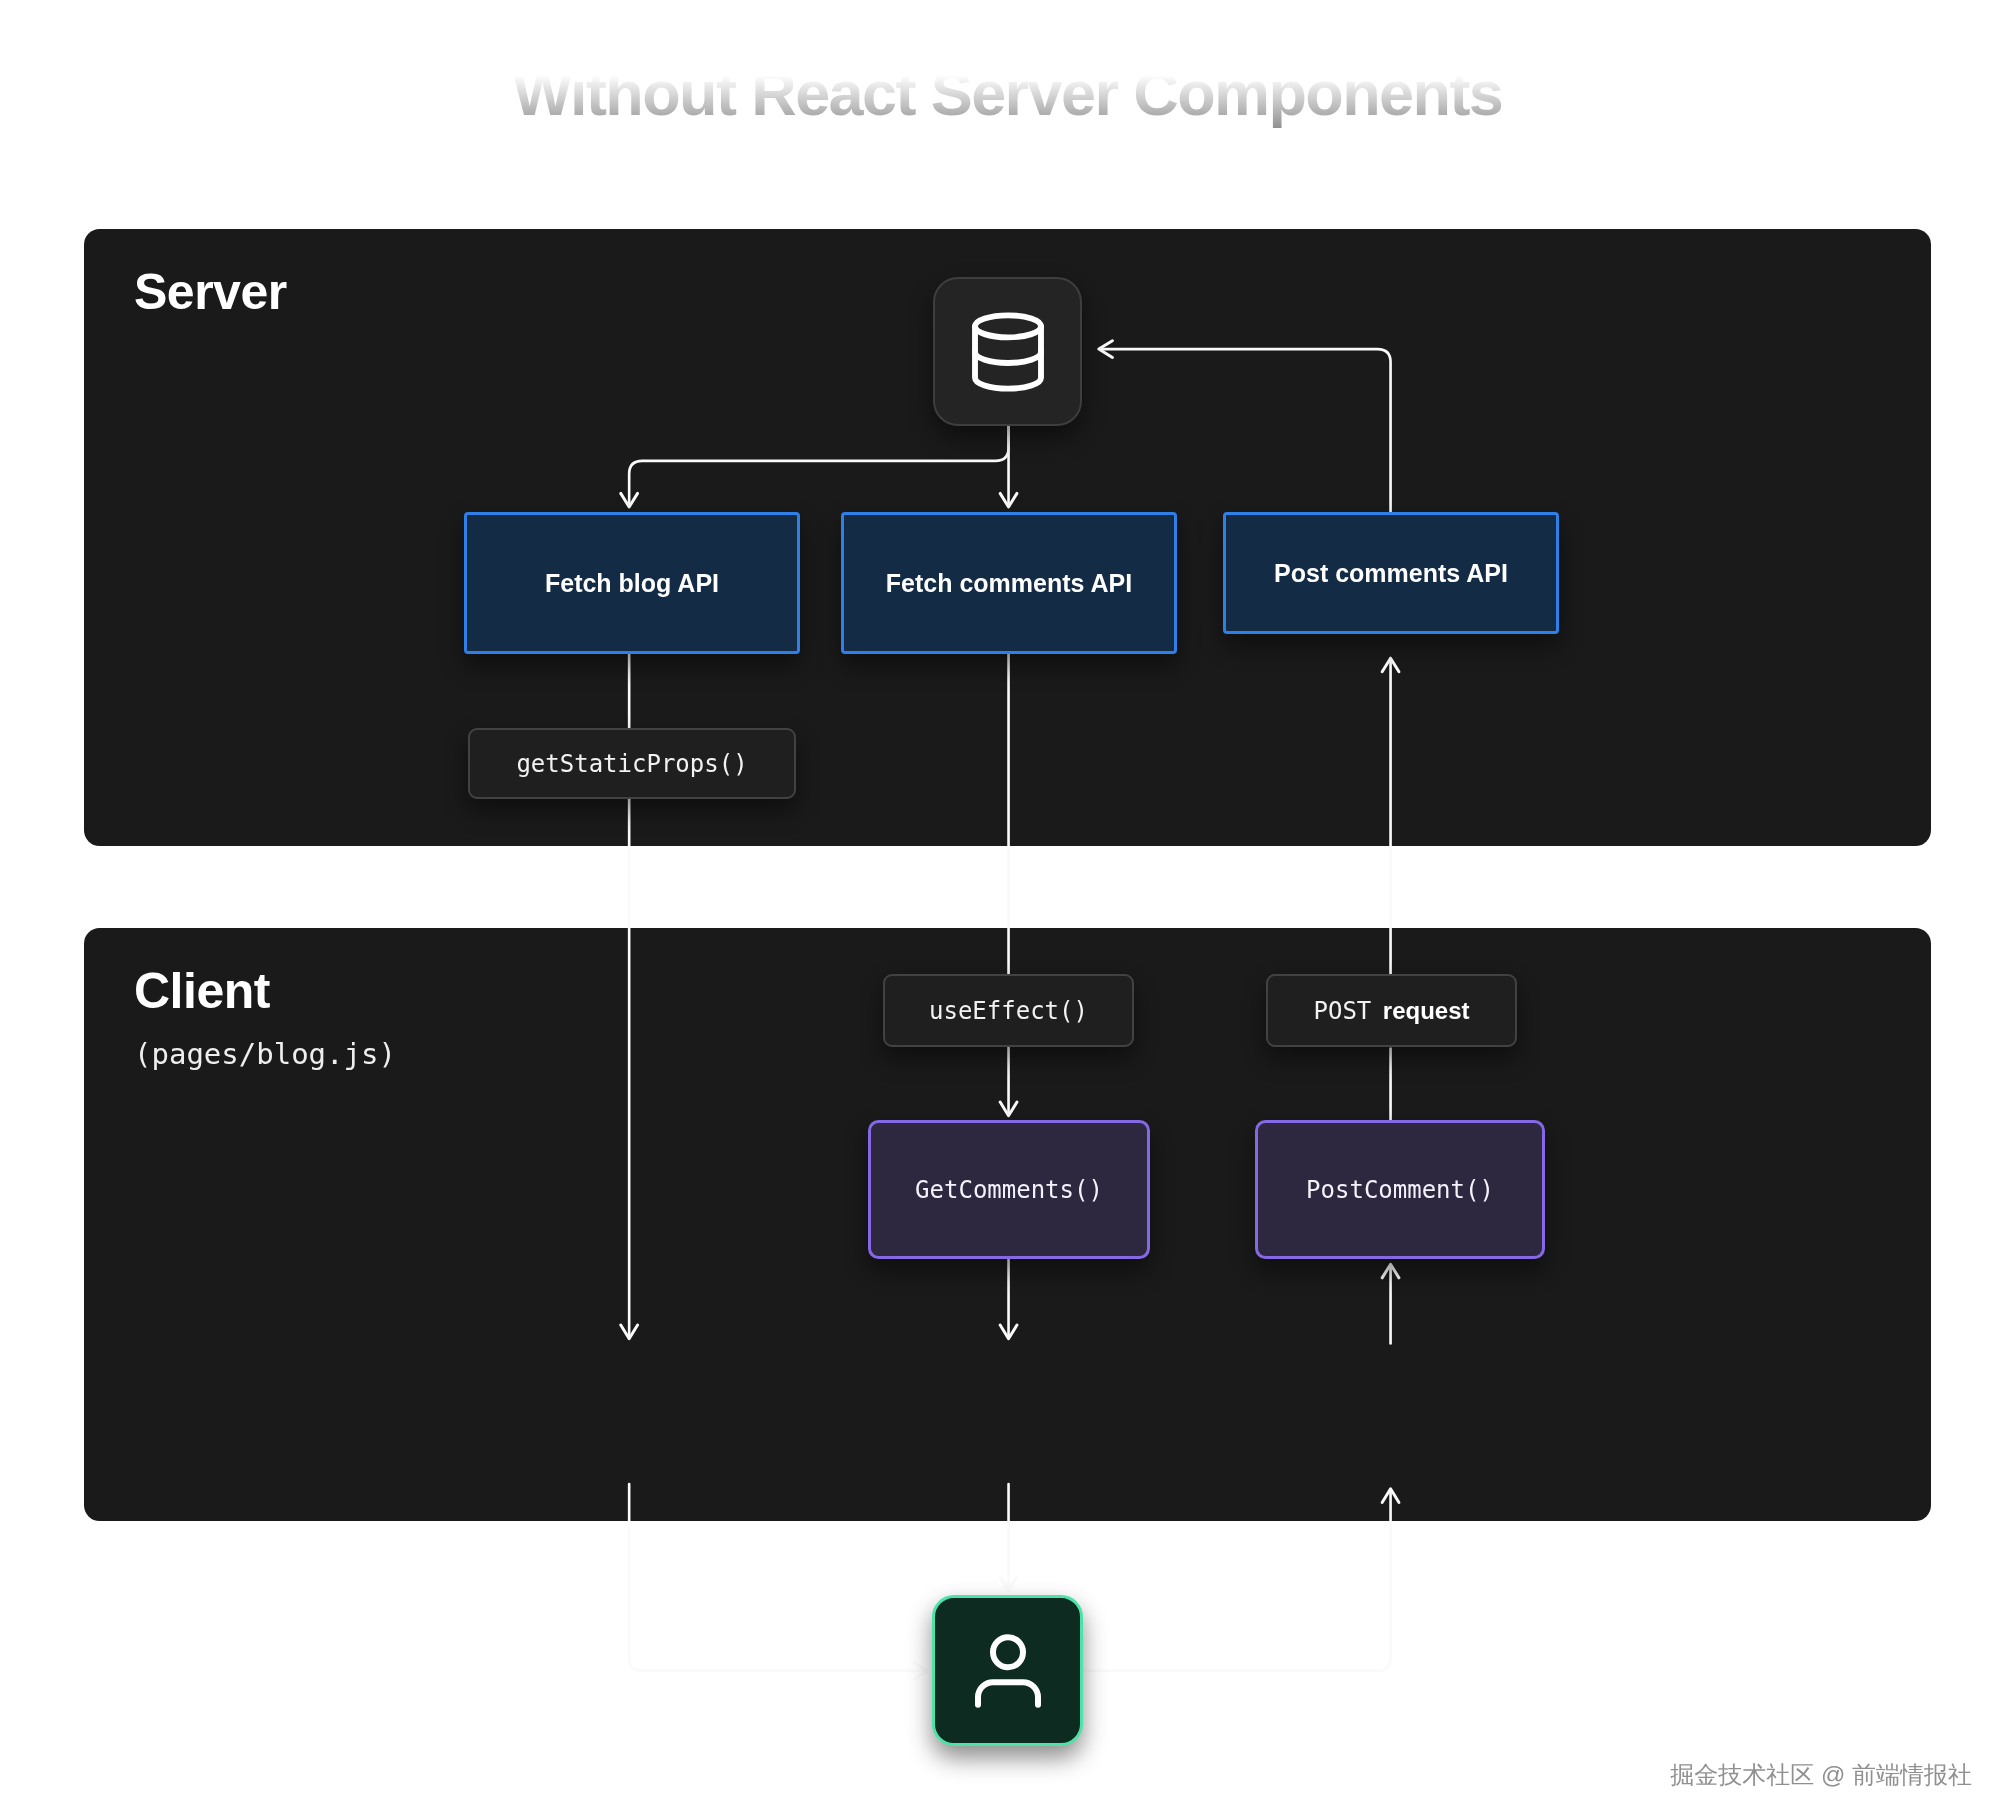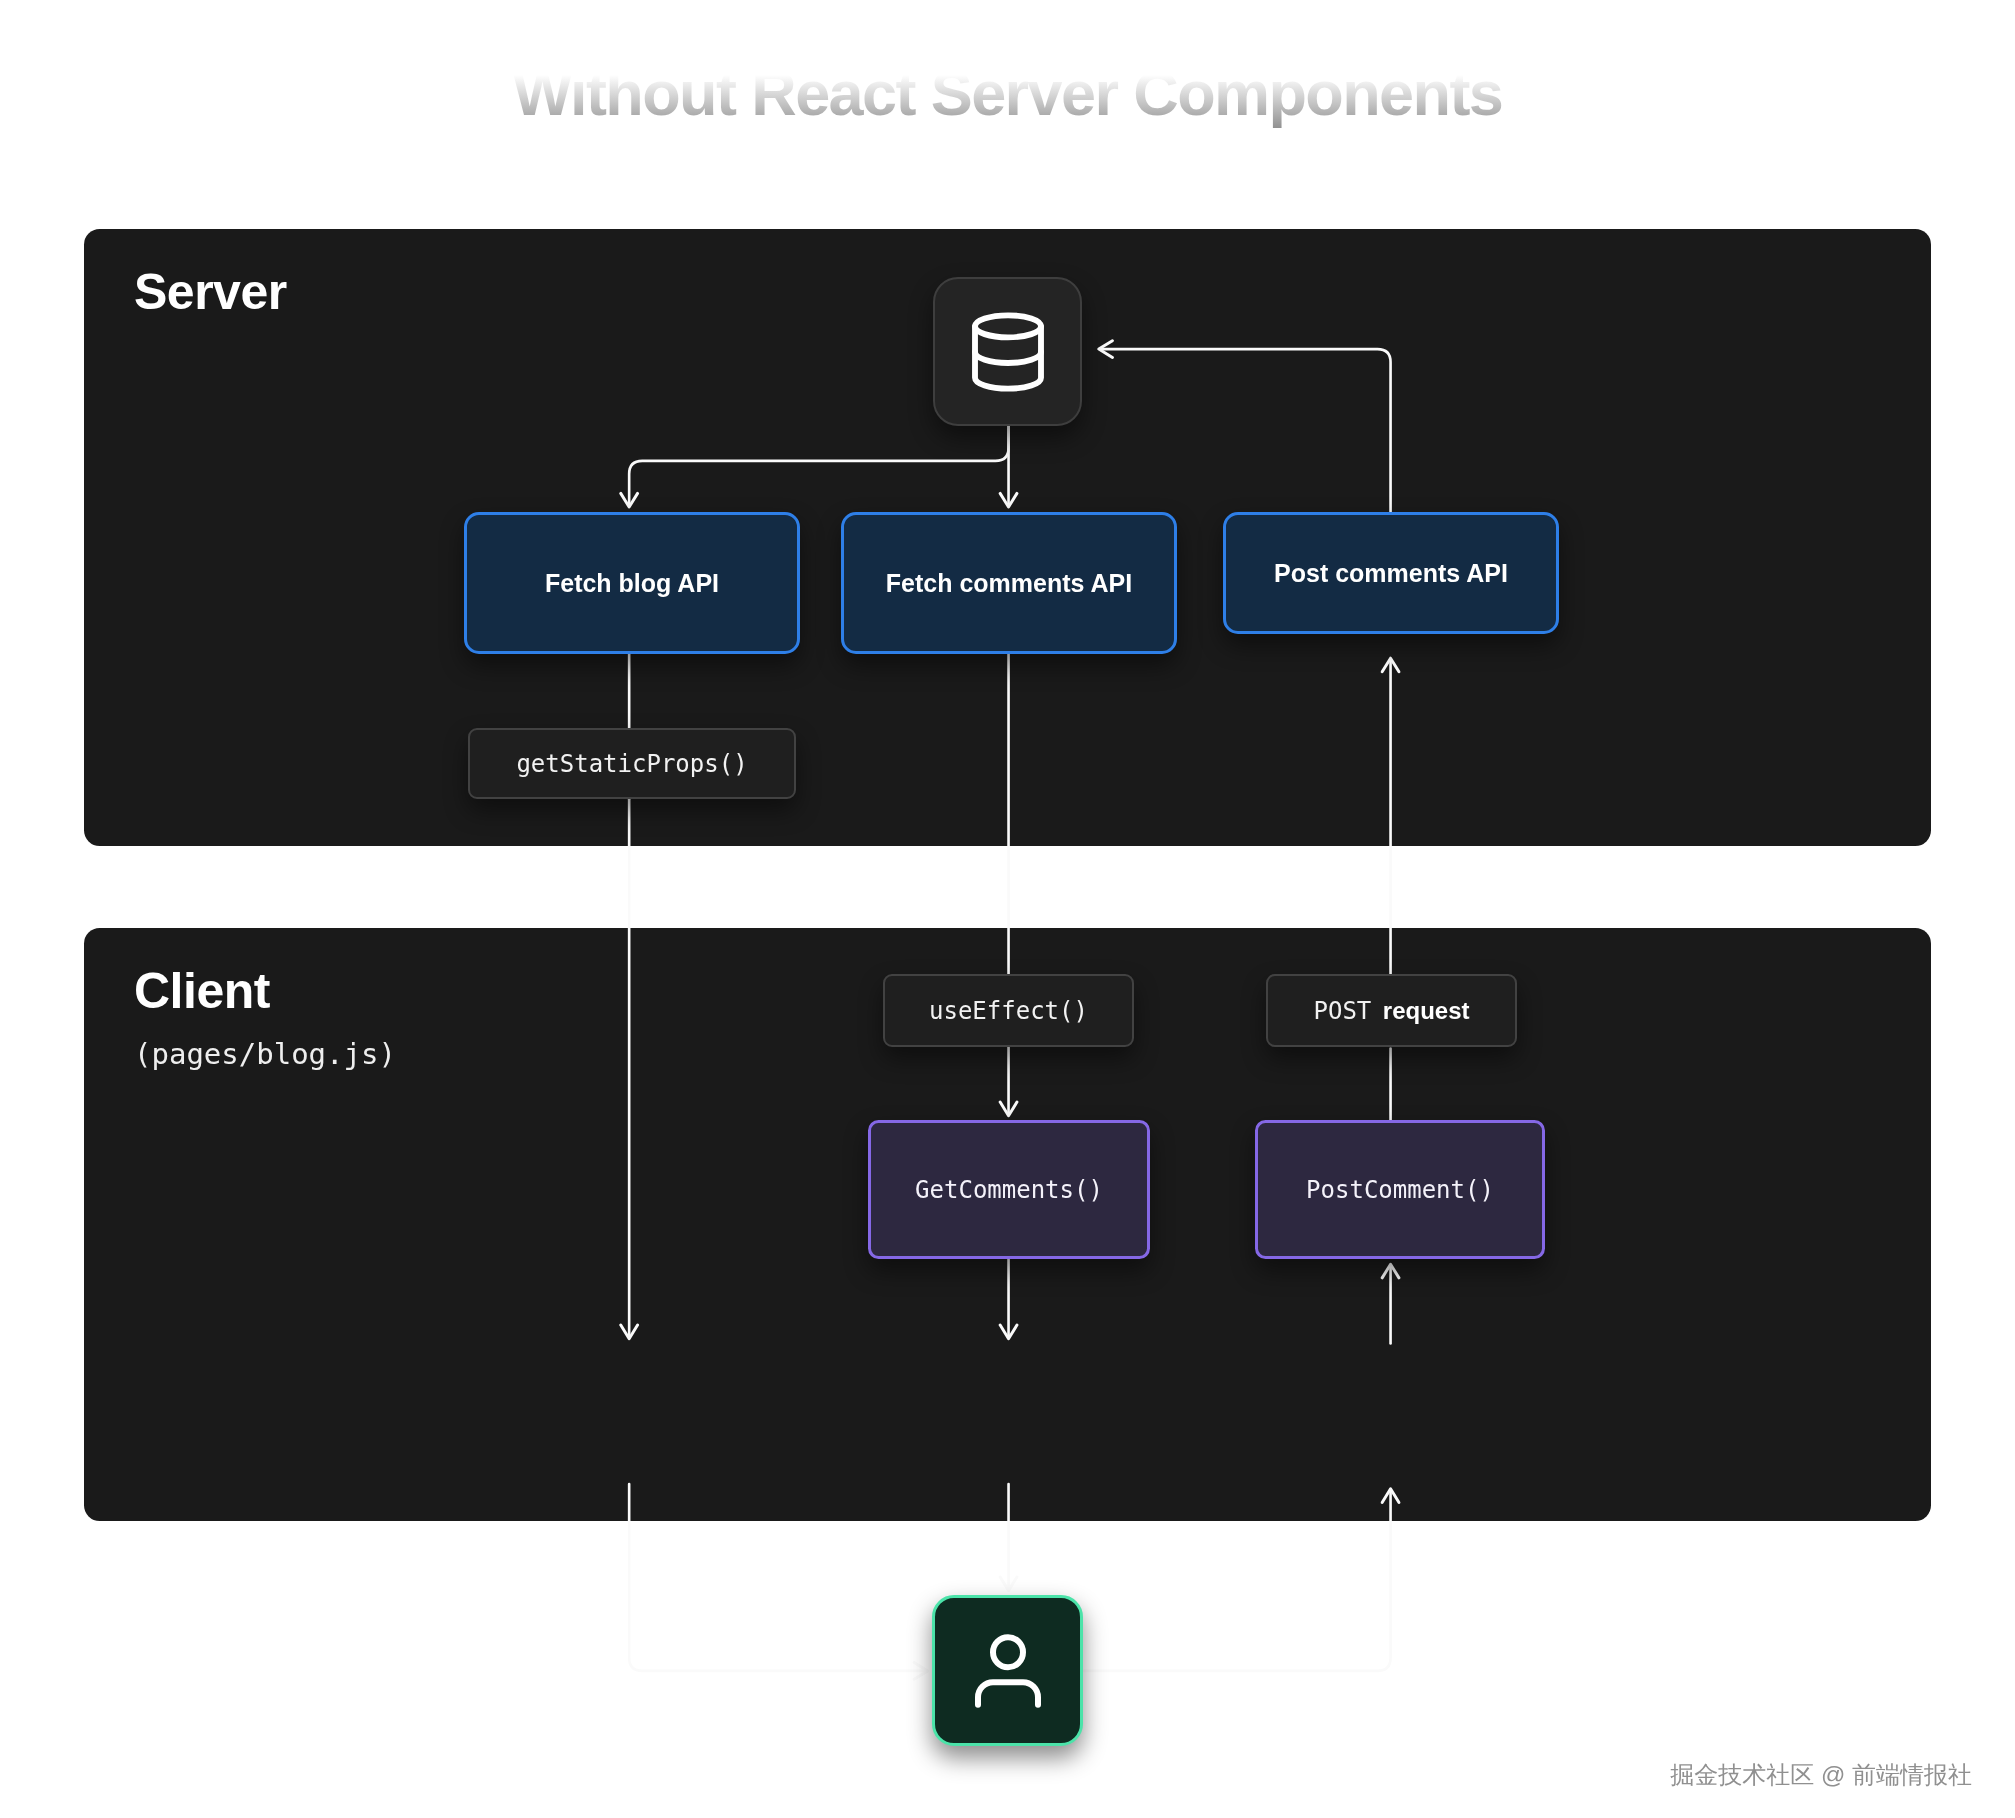--- a/index.html
+++ b/index.html
@@ -38,21 +38,21 @@
   svg.wires{position:absolute;left:0;top:0;z-index:2;}
   .wire{fill:none;stroke:#fafafa;stroke-width:5;stroke-linecap:round;}
   
   .node{
     position:absolute;z-index:3;
     display:flex;align-items:center;justify-content:center;
     box-sizing:border-box;
     box-shadow:0 11.5px 23.6px rgba(0,0,0,.45);
   }
   .api-box{
-    background:#132b44;border:3.1px solid #2e7fe8;border-radius:15px;
+    background:#132b44;border:3.1px solid #2e7fe8;border-radius:4px;
     color:#ffffff;font-size:25px;font-weight:700;
   }
   .purple-box{
     background:#2d2840;border:3.1px solid #8568e6;border-radius:10.5px;
     color:#f4f2fa;
   }
   .mono-label{font-family:"DejaVu Sans Mono",monospace;font-size:24px;font-weight:400;}
   .bold-label{font-size:25px;font-weight:700;color:#ffffff;}
   .pill{
     background:#1f1f1f;border:2.1px solid #424242;border-radius:9px;

